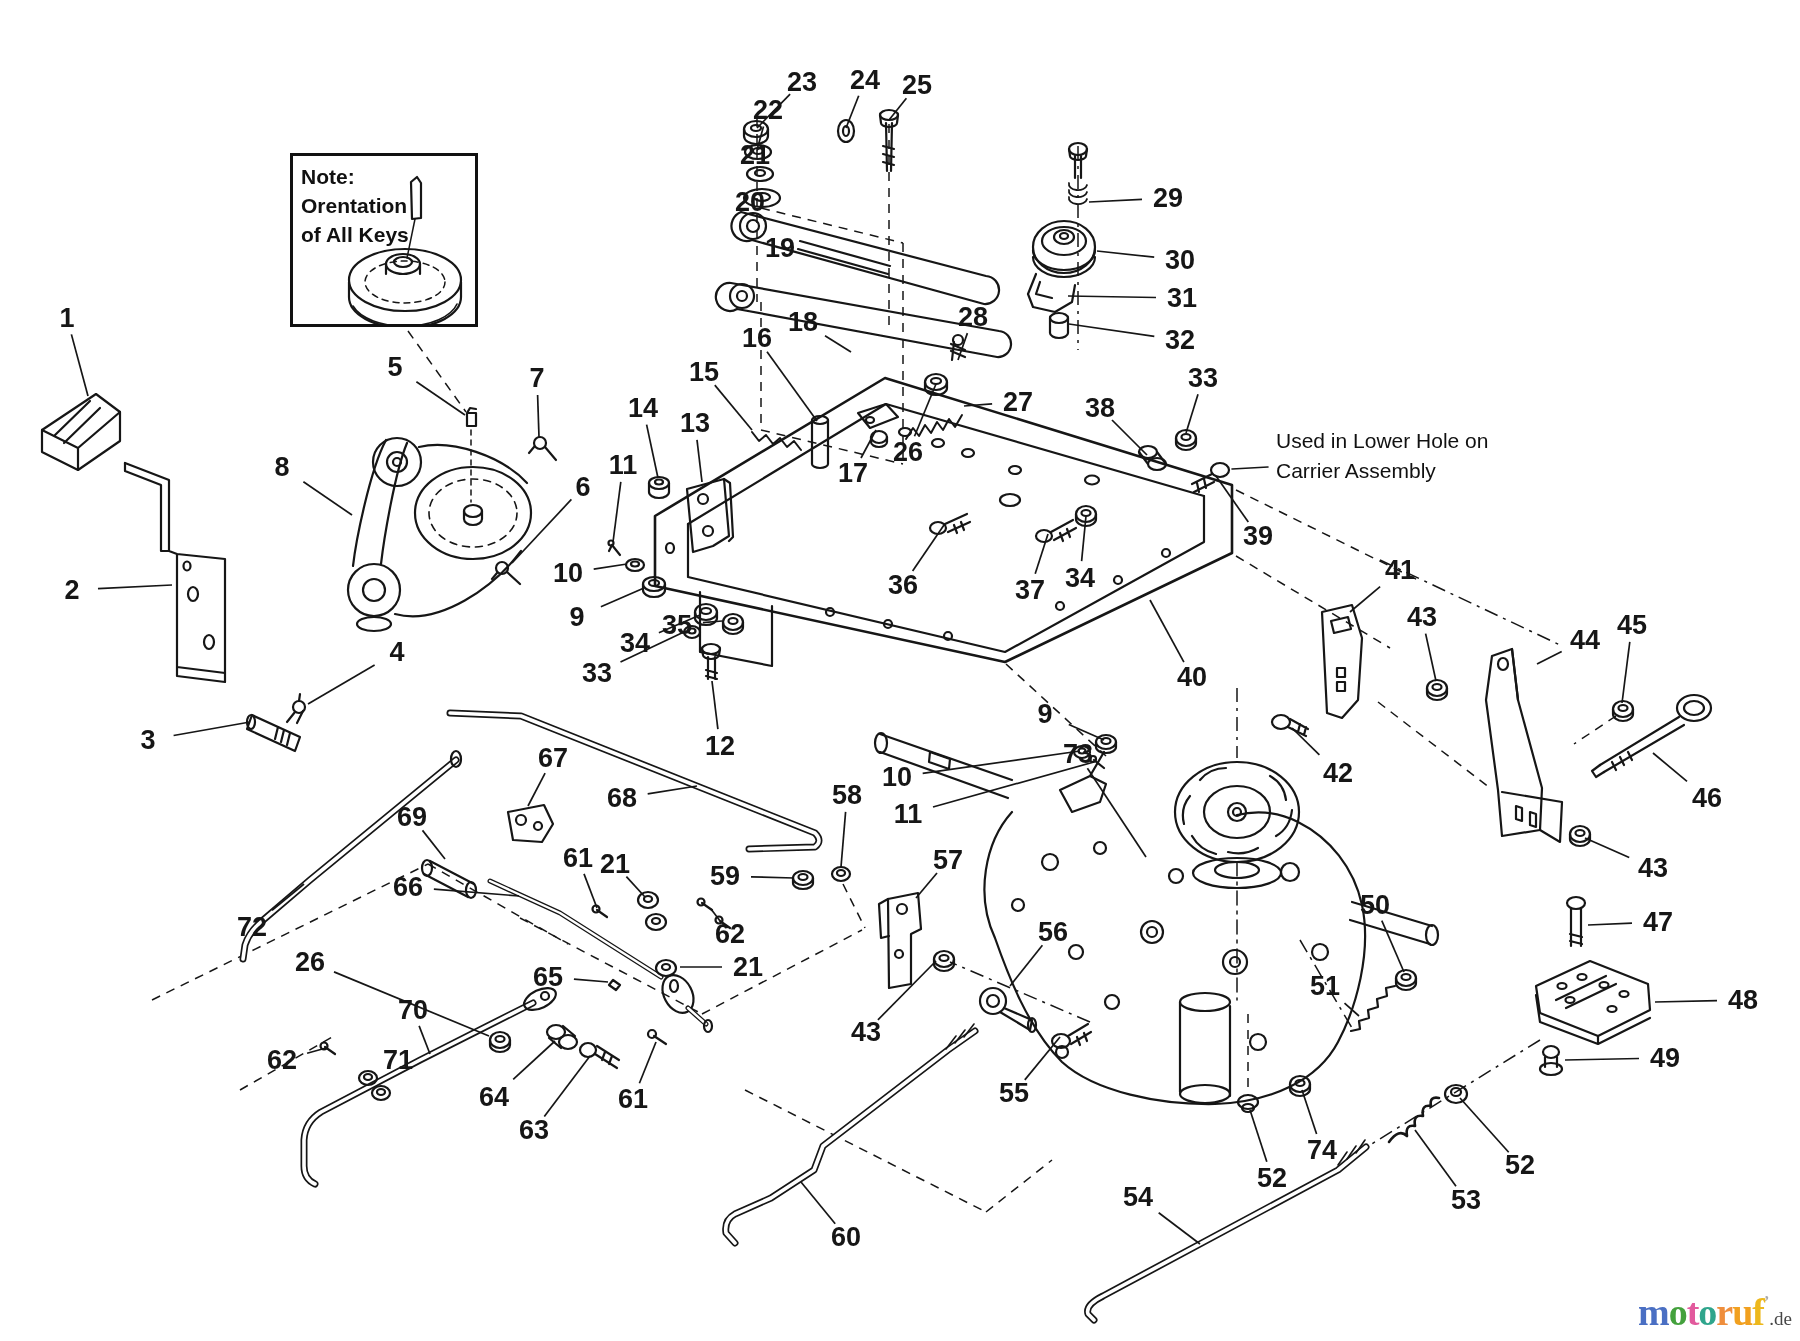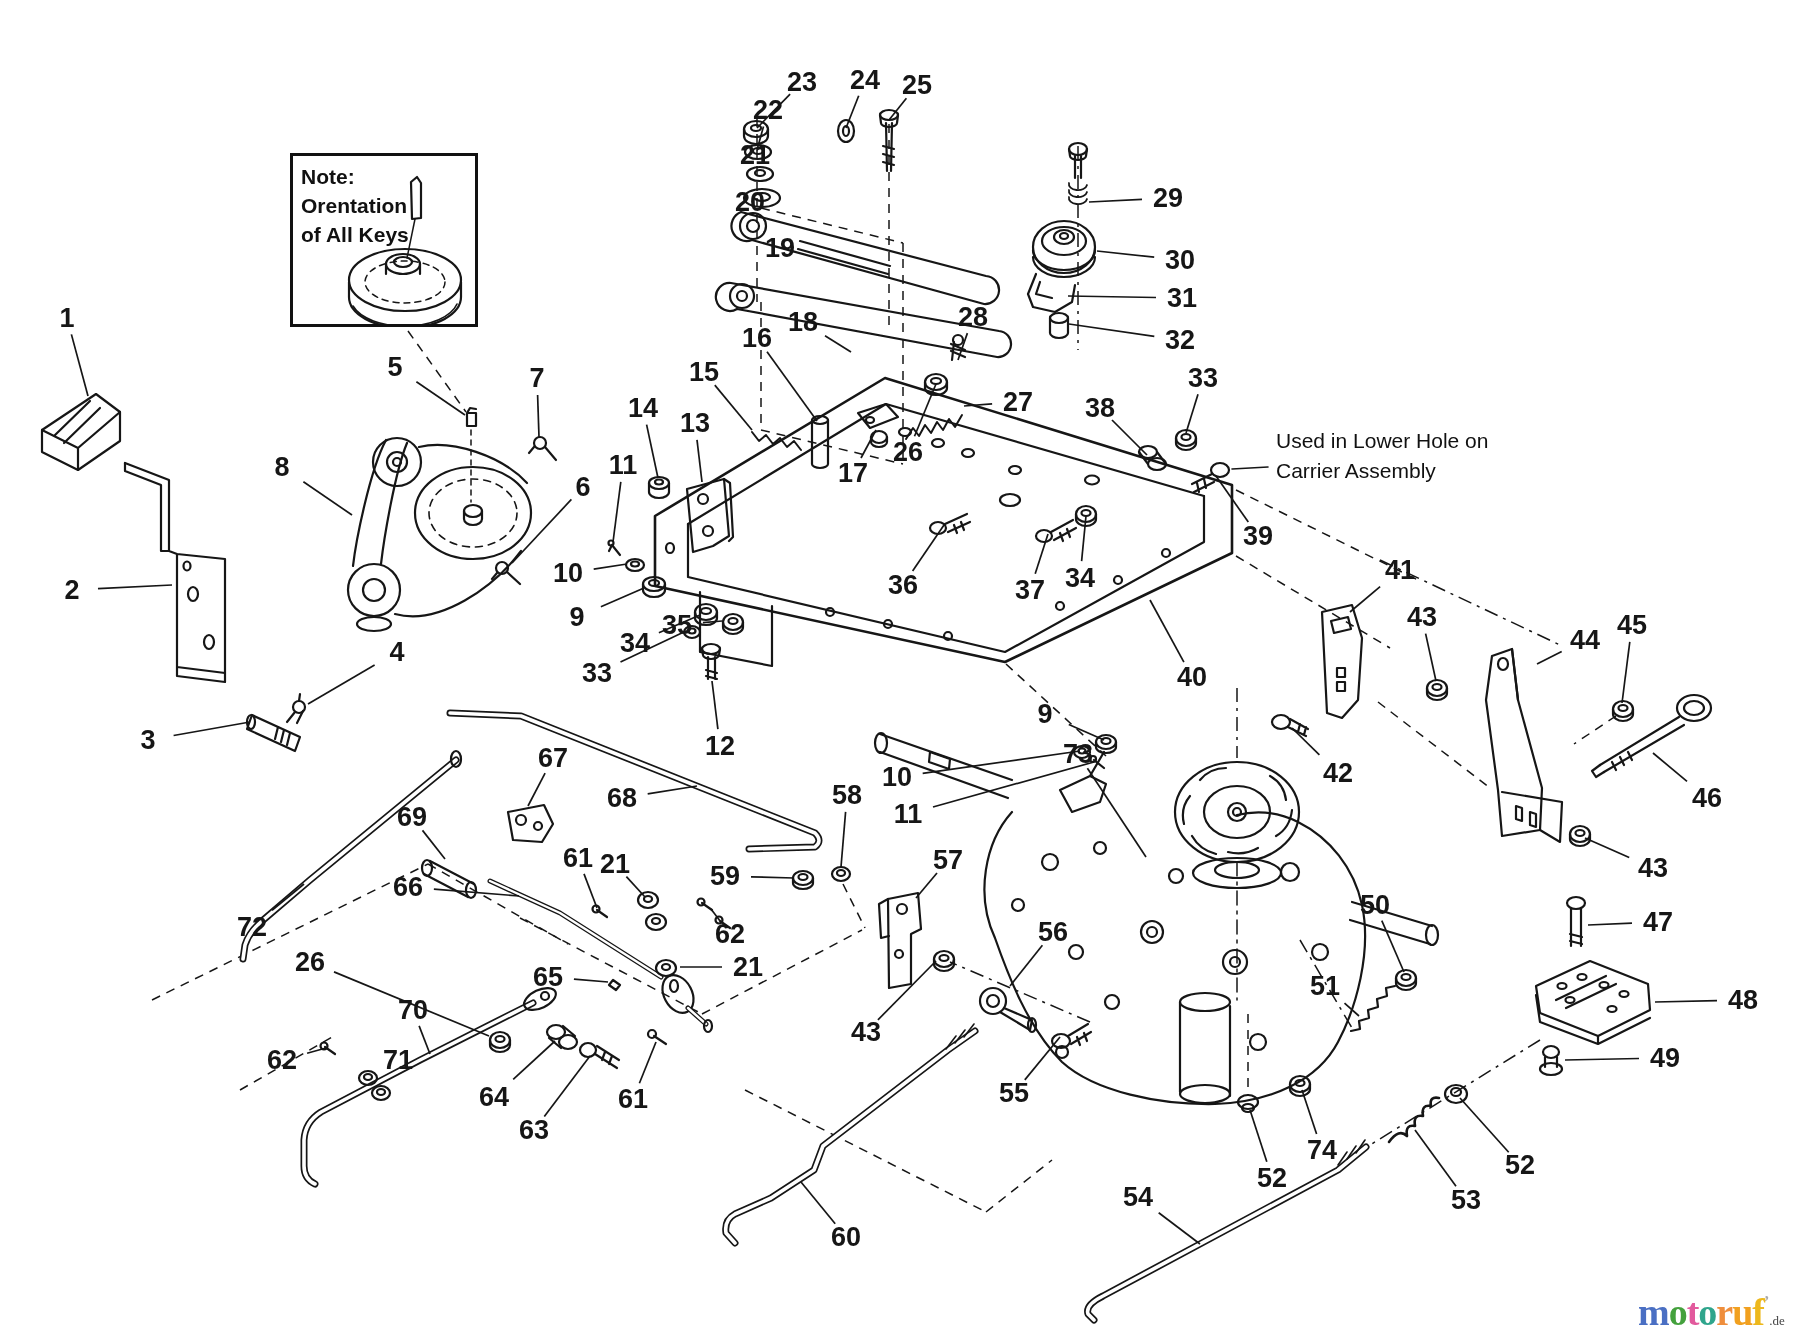--- a/index.html
+++ b/index.html
@@ -14,21 +14,21 @@
   .tube-i{stroke:#ffffff;stroke-width:3.6;fill:none;stroke-linecap:round;stroke-linejoin:round;}
   .tube-s{stroke:#161616;stroke-width:5;fill:none;stroke-linecap:round;stroke-linejoin:round;}
   .tube-si{stroke:#ffffff;stroke-width:2.4;fill:none;stroke-linecap:round;stroke-linejoin:round;}
   .callout-text{font-family:"Liberation Sans",sans-serif;font-size:27px;font-weight:700;fill:#161616;}
   #note-box{position:absolute;left:290px;top:153px;width:188px;height:174px;border:3.5px solid #111;
             box-sizing:border-box;background:#fff;}
   #note-text{position:absolute;left:8px;top:6px;font-size:21px;font-weight:700;color:#111;line-height:29px;}
   #carrier-note{position:absolute;left:1276px;top:426px;font-size:21px;color:#111;line-height:30px;}
   #logo{position:absolute;left:1638px;top:1290px;font-family:"Liberation Serif",serif;
         font-size:38px;font-weight:700;letter-spacing:-1px;white-space:nowrap;}
-  #logo .suffix{font-size:13px;font-weight:400;letter-spacing:0;}
+  #logo .suffix{font-size:19px;font-weight:400;letter-spacing:0;}
   #logo .tick{font-size:16px;vertical-align:18px;letter-spacing:0;}
 </style>
 </head>
 <body>
 
 <div id="stage">
 
   <svg id="art-svg" width="1800" height="1341" viewBox="0 0 1800 1341">
 
     <g>

